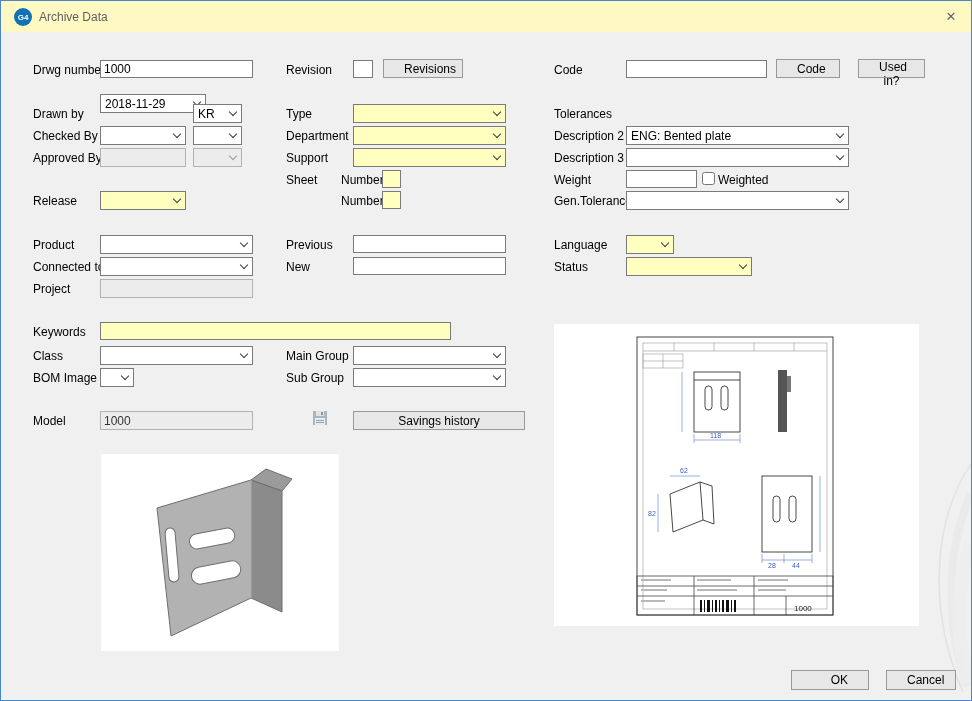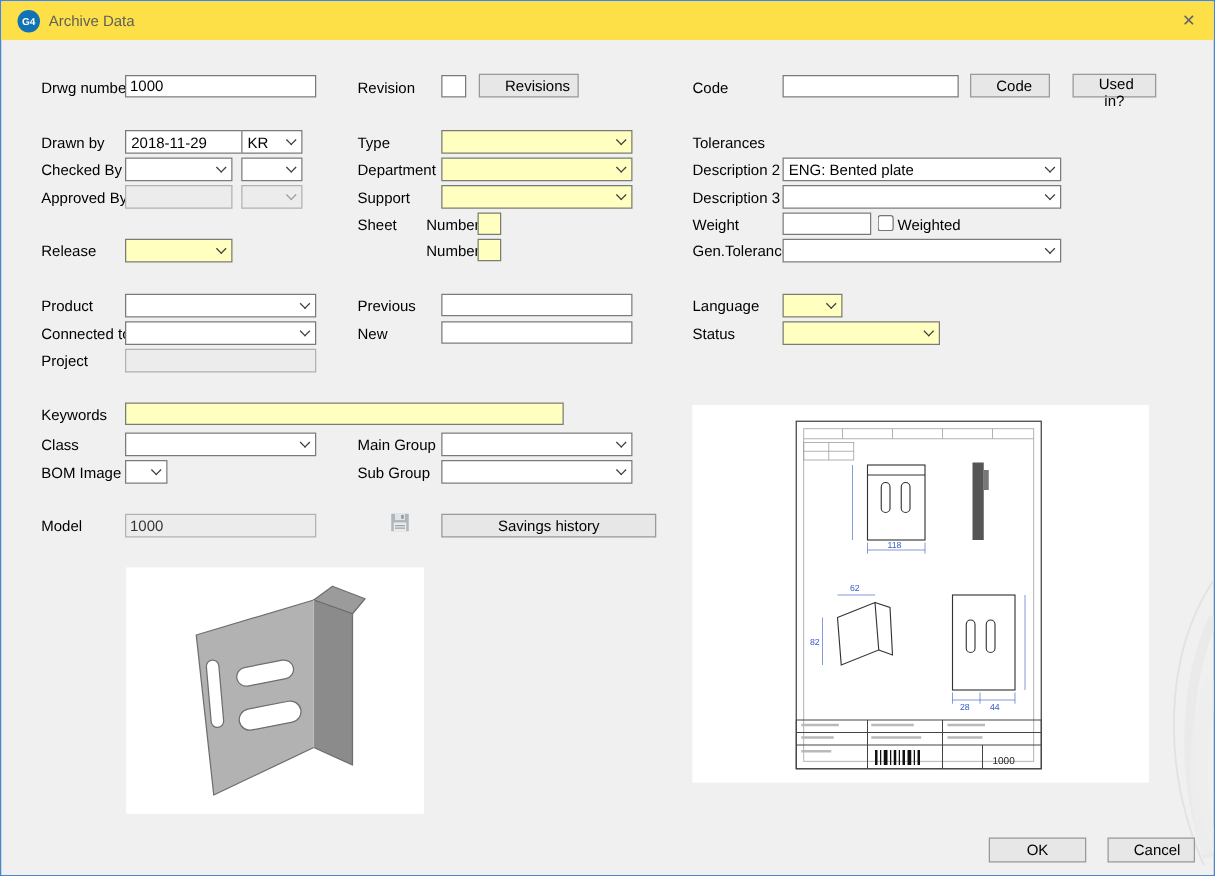--- a/index.html
+++ b/index.html
@@ -2,21 +2,21 @@
 <html><head>
 <meta charset="utf-8">
 <style>
   * { box-sizing: border-box; margin: 0; padding: 0; }
   html,body { background:#ffffff; font-family:"Liberation Sans", sans-serif; }
   .window {
     position:relative; width:972px; height:701px;
     border:1px solid #4b86c8; background:#f0f0f0; overflow:hidden;
   }
   .titlebar {
-    position:absolute; left:0; top:0; right:0; height:31px; background:#fde047;
+    position:absolute; left:0; top:0; right:0; height:31px; background:#fef9c3;
   }
   .logo {
     position:absolute; left:13px; top:7px; width:18px; height:18px; border-radius:50%;
     background:#1272b6; color:#fff; font-size:8px; font-weight:bold;
     display:flex; align-items:center; justify-content:center;
   }
   .title { position:absolute; left:38px; top:9px; font-size:12px; color:#5f5f5f; }
   .closebtn {
     position:absolute; right:8px; top:4px; width:24px; height:22px;
     font-size:13px; color:#666; display:flex; align-items:center; justify-content:center; cursor:default;
@@ -35,21 +35,21 @@
     width:6px; height:6px; border-right:1.4px solid #3c3c3c; border-bottom:1.4px solid #3c3c3c;
     transform:rotate(45deg); margin-left:auto; margin-top:-3px; flex:0 0 6px;
   }
   .yel { background:#ffffc0; }
   .dis { background:#ececec; border-color:#b2b2b2; color:#333; }
   .dis .chev { border-color:#9a9a9a; }
   .btn {
     position:absolute; height:19px; border:1px solid #999; background:#e7e7e7;
     font:12px "Liberation Sans", sans-serif; color:#000; cursor:default; padding:0 20px;
   }
-  .btn-lg { height:20px; }
+  .btn-lg { height:20px;text-align:right; }
   .chk { position:absolute; width:13px; height:13px; }
   .imgbox { position:absolute; background:#ffffff; }
 </style>
 </head>
 <body>
 
 <div class="window">
 
   <div class="titlebar">
     <div class="logo">G4</div>
@@ -61,21 +61,21 @@
   <input class="txt" style="left: 99px; top: 59px; width: 153px;" readonly="" value="1000">
   <span class="lbl" style="left:285px;top:62px">Revision</span>
   <input class="txt" style="left: 352px; top: 59px; width: 20px;" readonly="" value="">
   <button class="btn" style="left:382px;top:58px;width:80px">Revisions</button>
   <span class="lbl" style="left:553px;top:62px">Code</span>
   <input class="txt" style="left: 625px; top: 59px; width: 141px;" readonly="" value="">
   <button class="btn" style="left:775px;top:58px;width:64px">Code</button>
   <button class="btn" style="left:857px;top:58px;width:67px">Used in?</button>
 
   <span class="lbl" style="left:32px;top:106px">Drawn by</span>
-  <div class="combo" style="left:99px;top:103px;width:106px">
+  <div class="combo" style="left:99px;top:93px;width:106px">
     <span class="ct">2018-11-29</span>
       <span class="chev"></span>
   </div>
   <div class="combo" style="left:192px;top:103px;width:49px">
     <span class="ct">KR</span>
       <span class="chev"></span>
   </div>
   <span class="lbl" style="left:32px;top:128px">Checked By</span>
   <div class="combo" style="left:99px;top:125px;width:86px">
     <span class="ct"></span>

